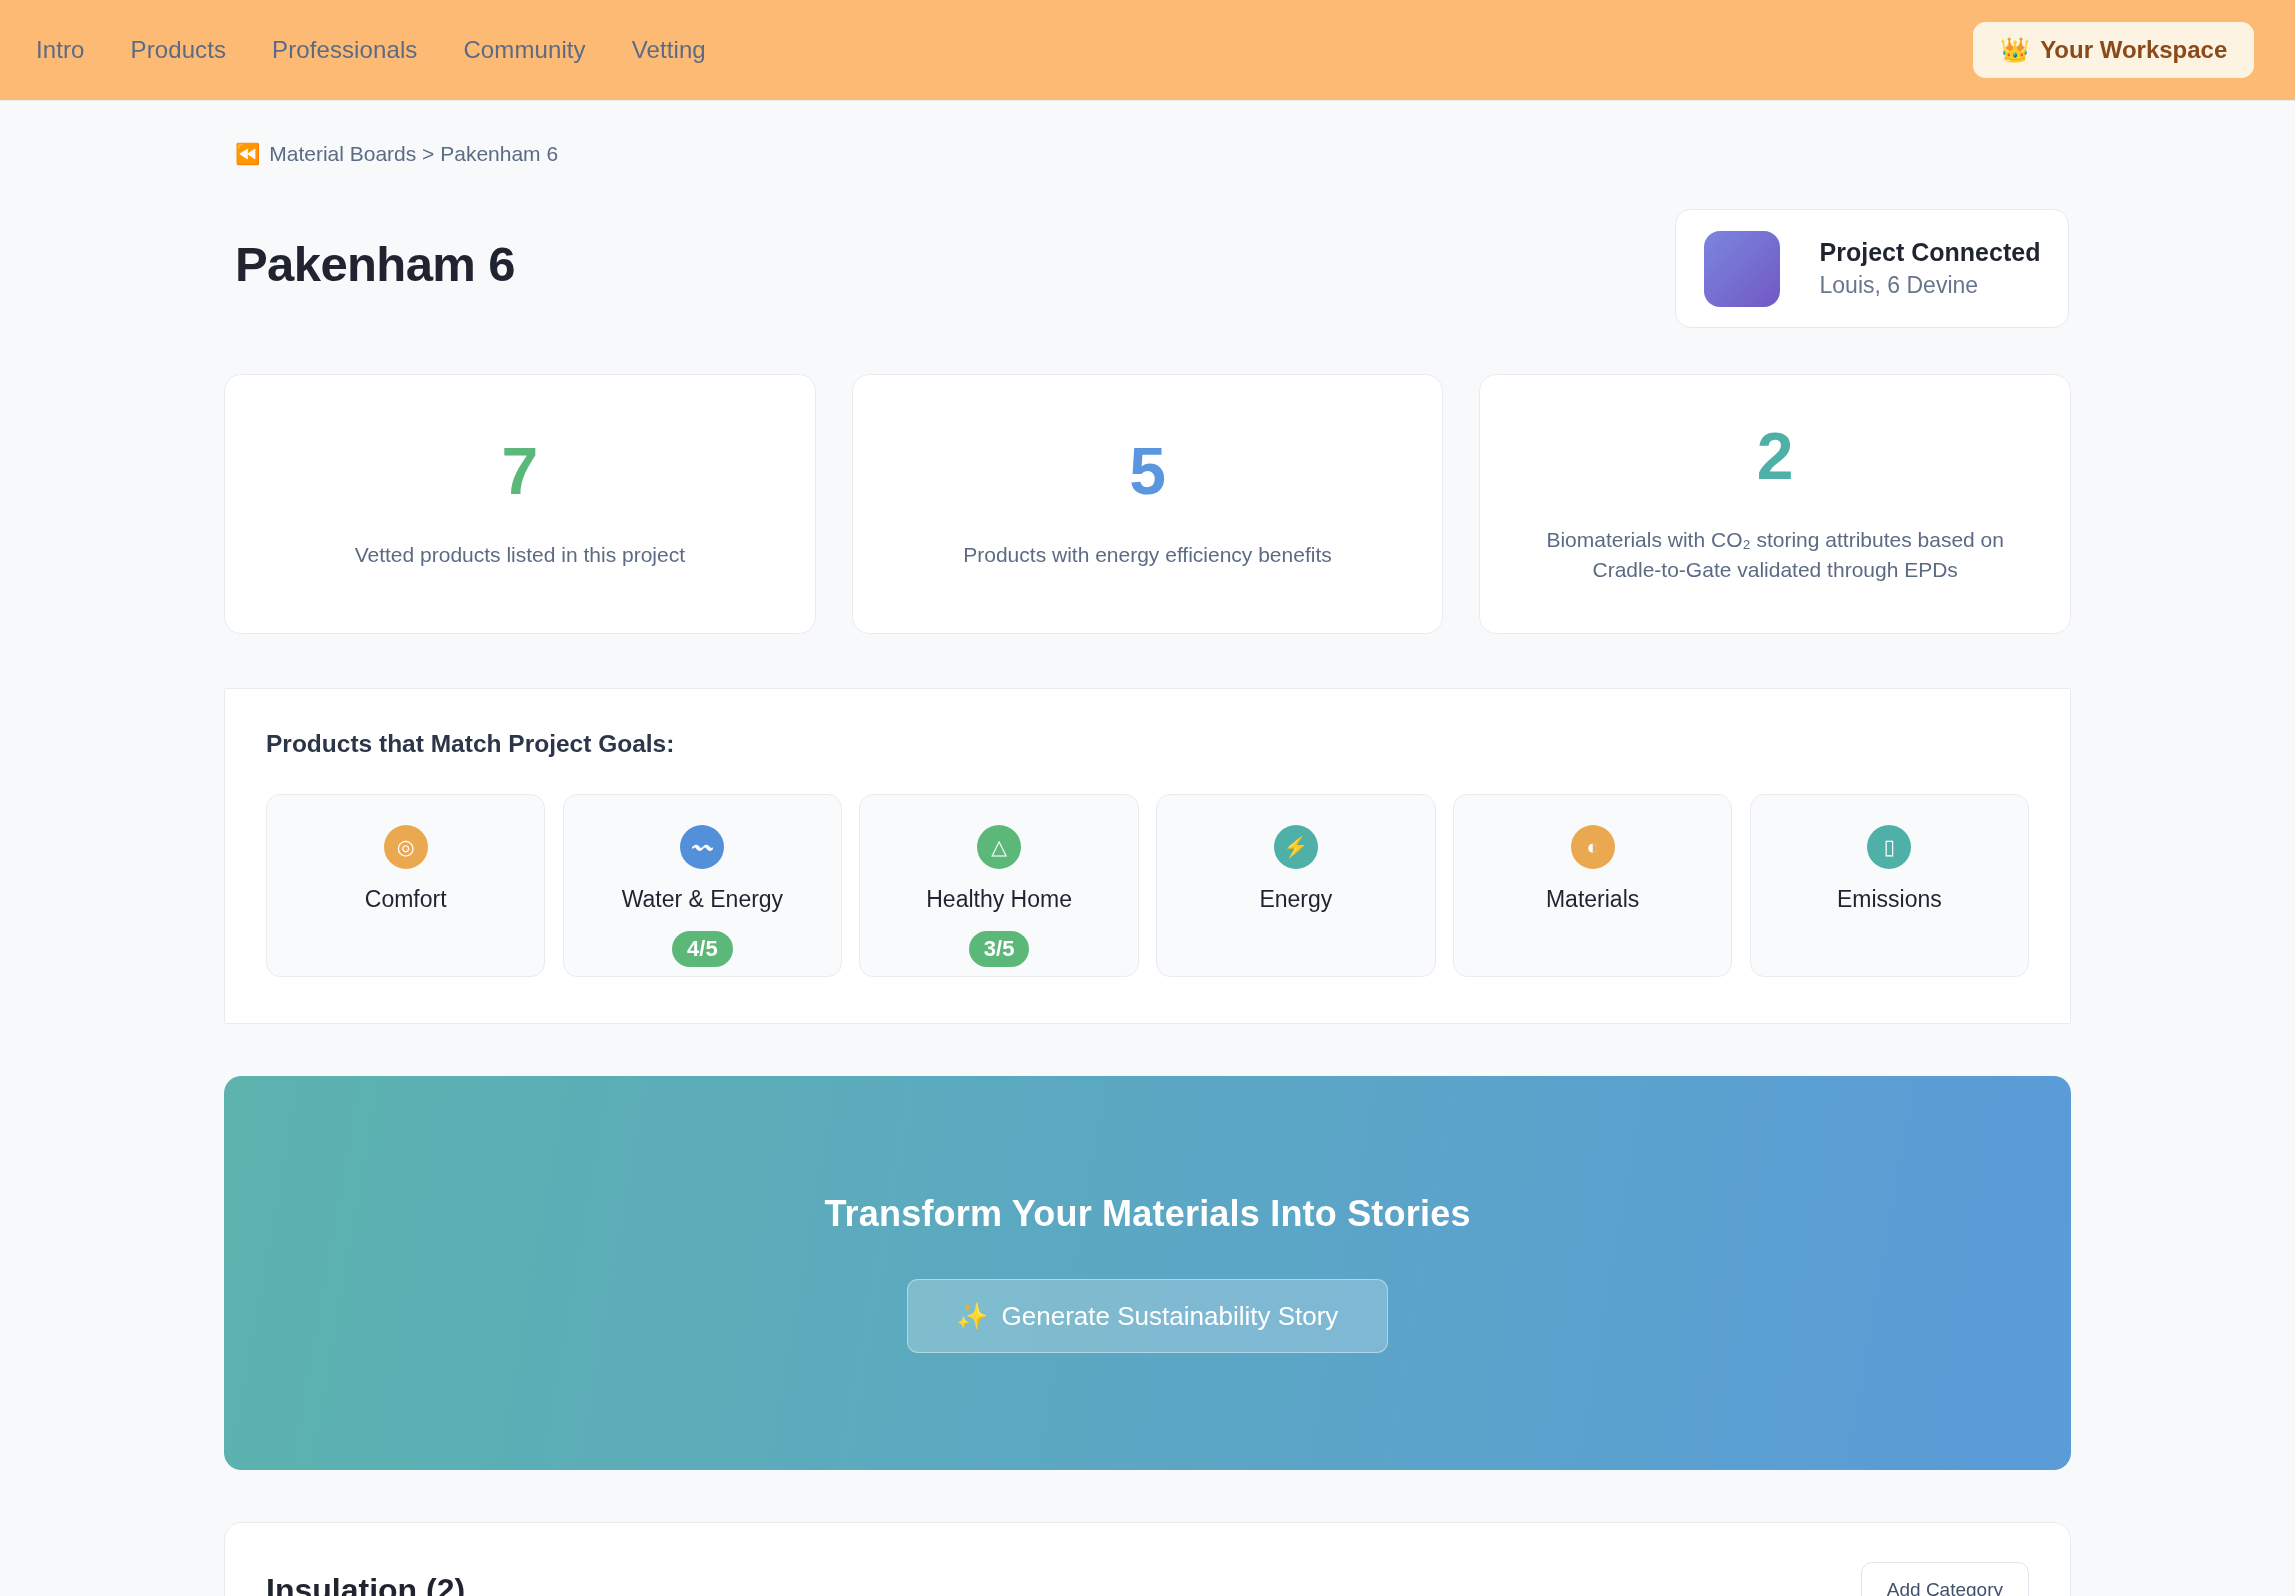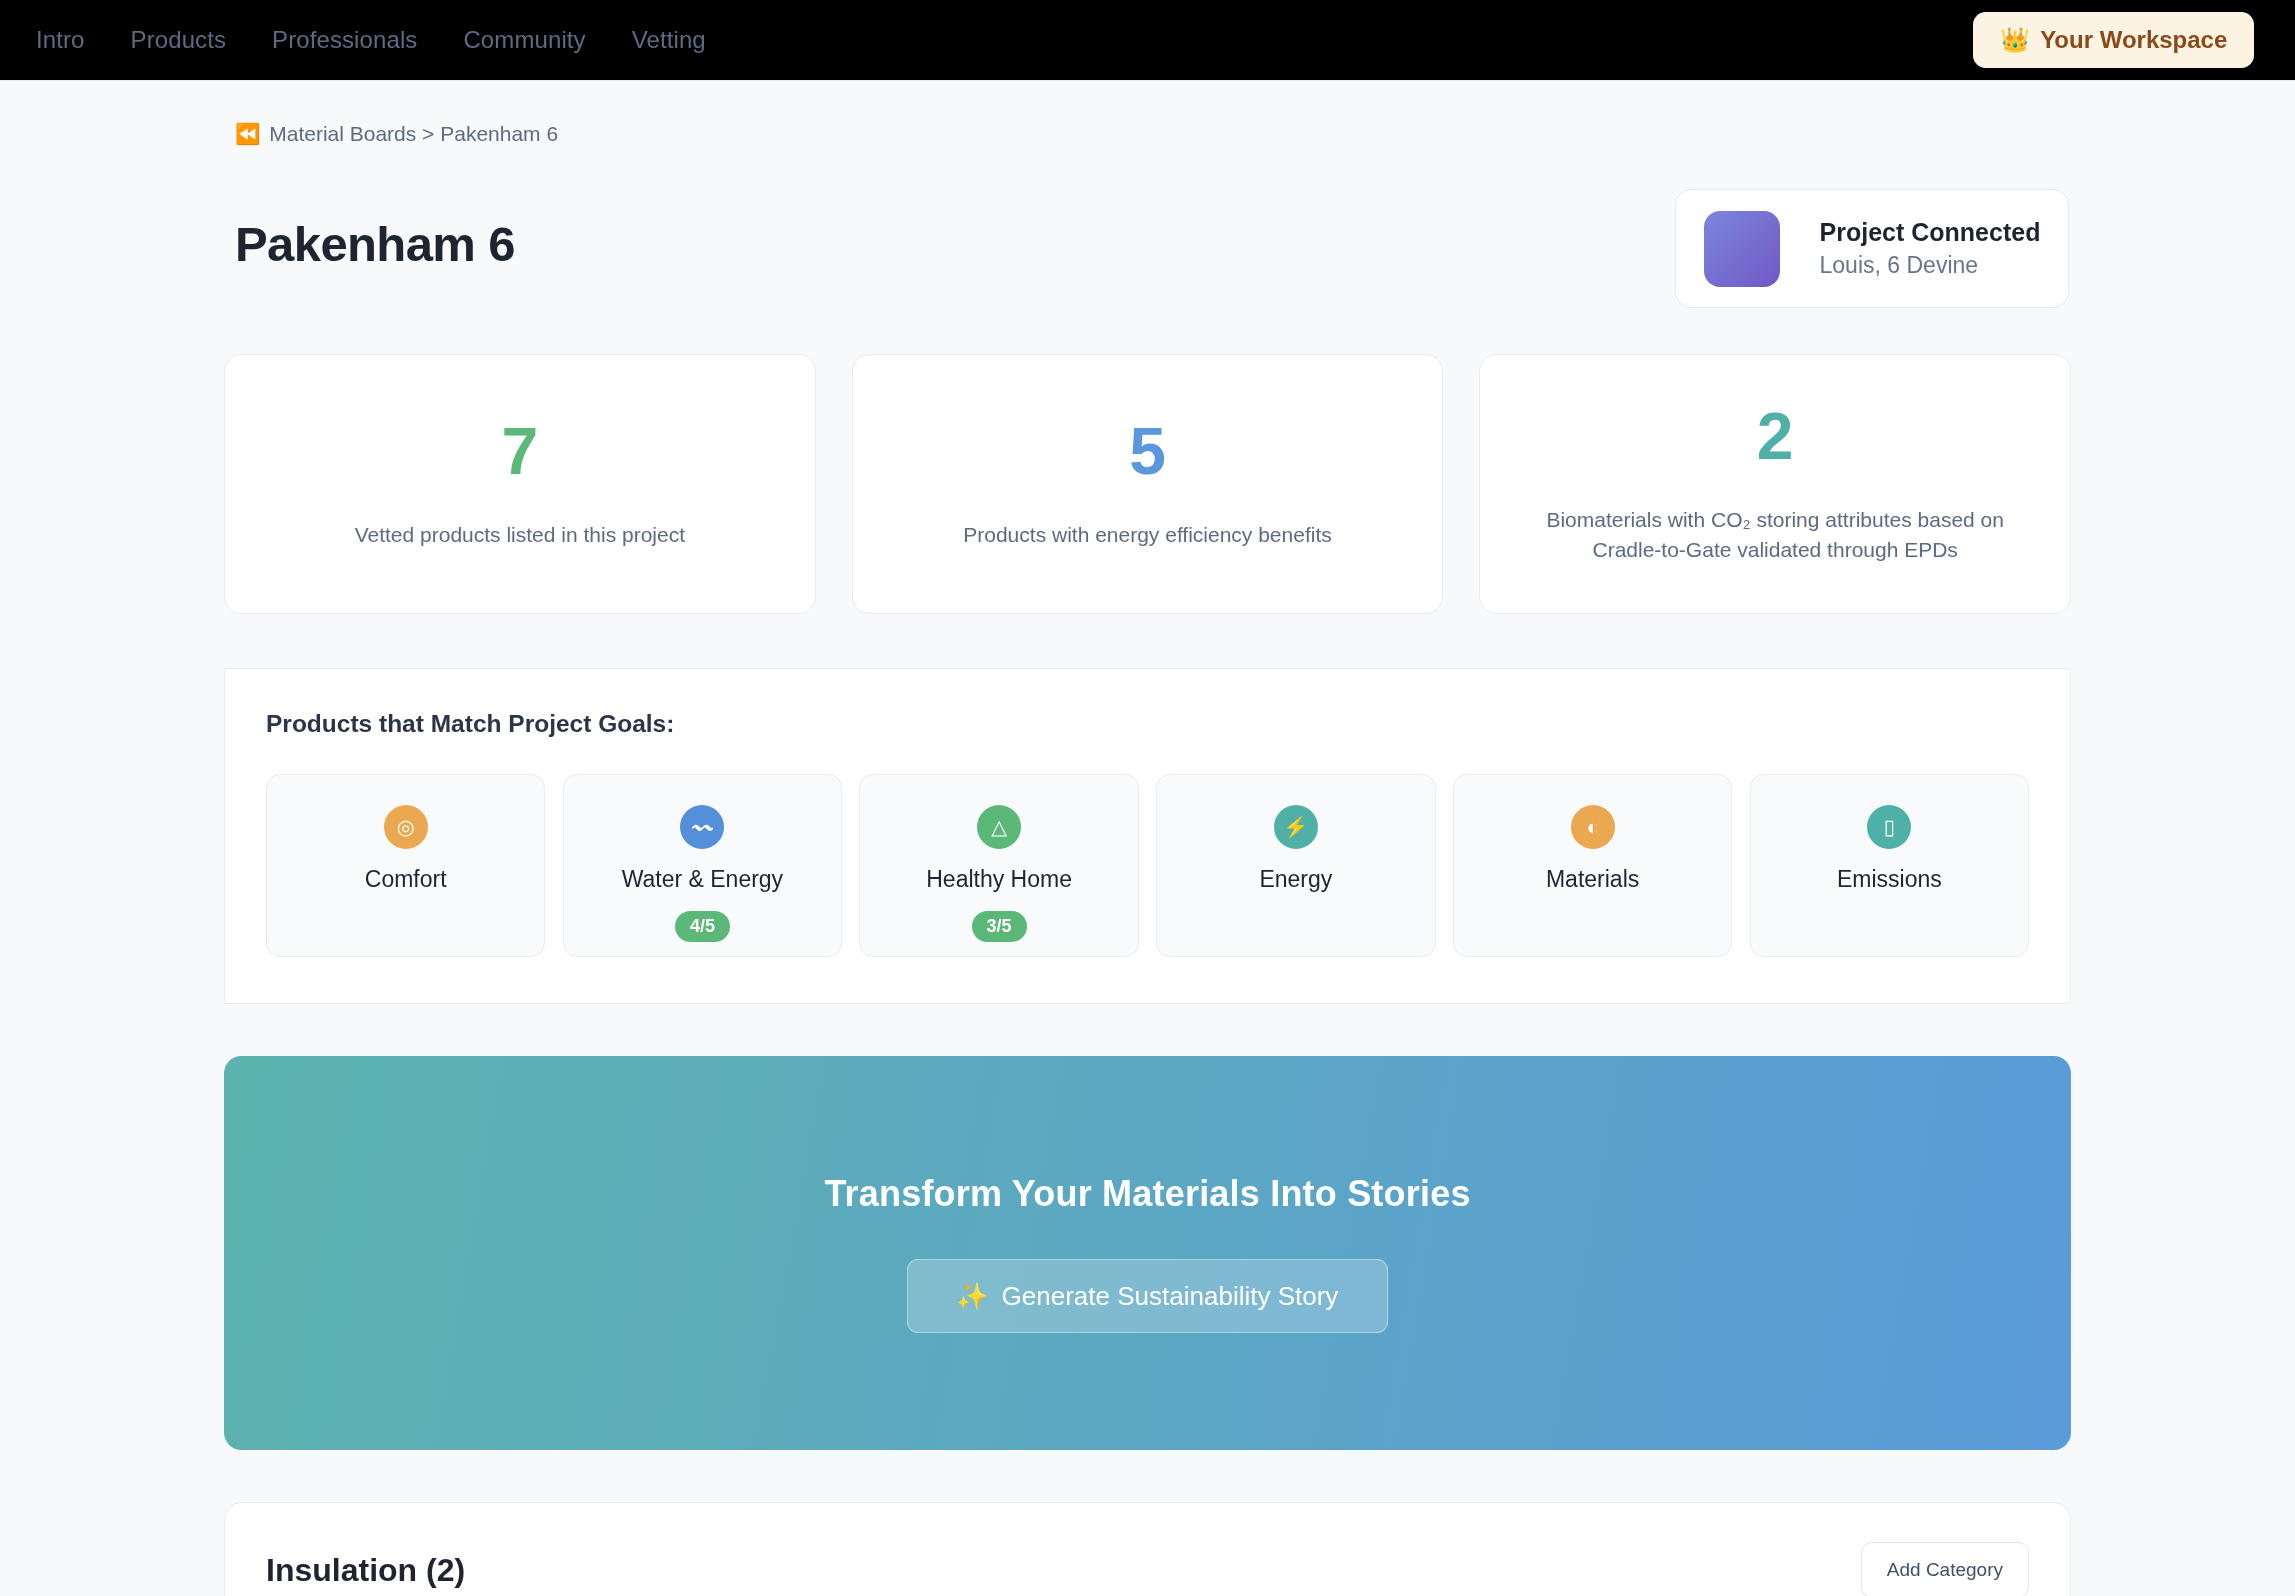--- a/index.html
+++ b/index.html
@@ -8,22 +8,22 @@
     width: 2295px;
     height: 1596px;
     background: #f7f9fb;
     font-family: "Liberation Sans", sans-serif;
     -webkit-font-smoothing: antialiased;
     overflow: hidden;
   }
 
   
   .topnav {
-    height: 81px;
-    background: #000000;
+    height: 101px;
+    background: #fdba74;
     border-bottom: 1.6px solid #e6eaef;
     display: flex;
     align-items: center;
     padding: 0 36px 0 36px;
   }
   .nav-links {
     display: flex;
     align-items: center;
     gap: 46px;
     padding-left: 0px;
@@ -197,21 +197,21 @@
   .goal-label {
     font-size: 23px;
     color: #1f2430;
     margin-top: 17.4px;
     white-space: nowrap;
   }
   .goal-badge {
     margin-top: 17.4px;
     background: #5cb878;
     color: #ffffff;
-    font-size: 18px;
+    font-size: 22px;
     font-weight: bold;
     border-radius: 789px;
     padding: 5.5px 15px;
     line-height: 1.15;
   }
 
   
   .promo {
     margin-top: 52px;
     border-radius: 17.4px;

